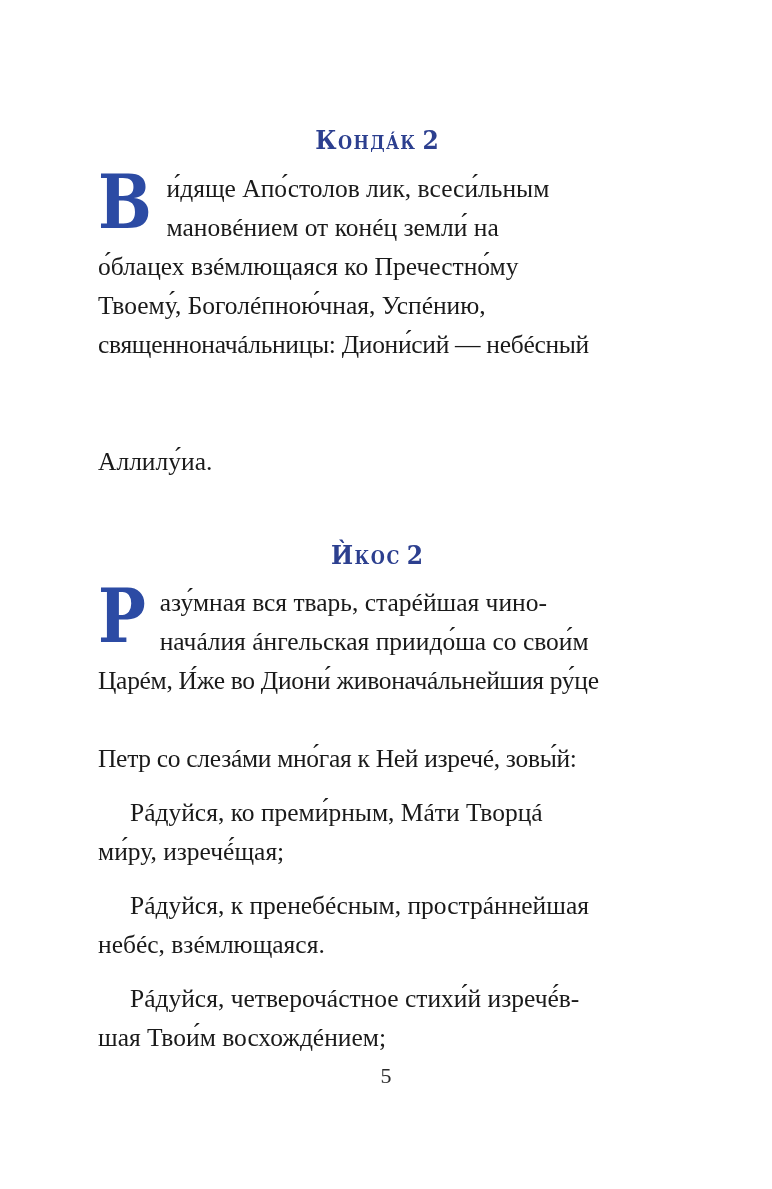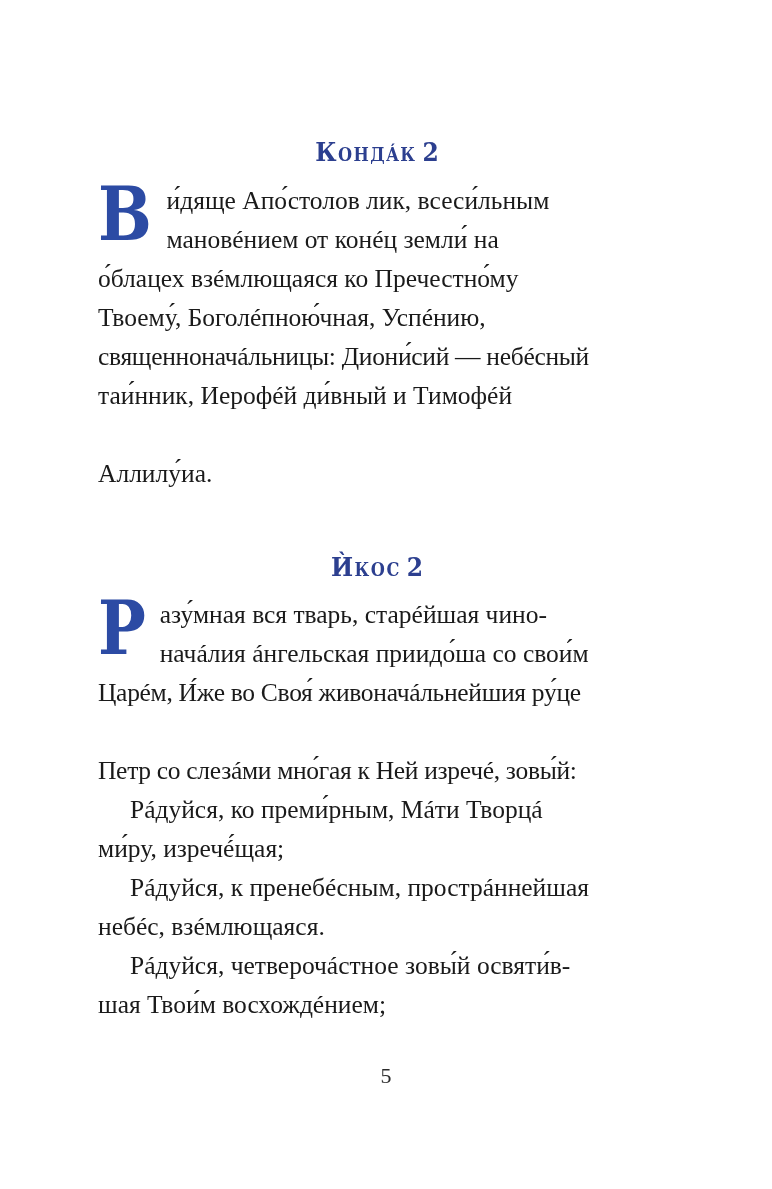--- a/index.html
+++ b/index.html
@@ -14,21 +14,21 @@
     background: #ffffff;
     margin: 0 auto;
     overflow: hidden;
     font-family: "Liberation Serif", "DejaVu Serif", serif;
     color: #1a1a1a;
   }
 
   .content {
     position: absolute;
     left: 98px;
-    top: 12px;
+    top: 0;
     width: 558px;
   }
 
   
   .heading {
     text-align: center;
     color: #2c3f8f;
     font-family: "DejaVu Serif", "Liberation Serif", serif;
     font-weight: 700;
     font-size: 26px;
@@ -74,21 +74,21 @@
   
   .tight {
     font-stretch: condensed;
     letter-spacing: -0.3px;
   }
 
   .indent {
     text-indent: 32px;
   }
 
-  .para + .para { margin-top: 0; }
+  .para + .para { margin-top: 15px; }
 
   
   .folio {
     position: absolute;
     left: 0;
     right: 0;
     top: 1063px;
     text-align: center;
     font-size: 22px;
     color: #2b2b2b;
@@ -104,48 +104,48 @@
     <div class="heading heading-kondak">
       <span>Кондáк</span><span class="num">2</span>
     </div>
 
     <div class="para first">
       <span class="dropcap">В</span><span>и́дяще  Апо́столов  лик,  всеси́льным</span><br>
       <span>мановéнием   от   конéц   земли́   на</span><br>
       <span>о́блацех  взéмлющаяся  ко  Пречестно́му</span><br>
       <span>Твоему́,   Боголéпною́чная,   Успéнию,</span><br>
       <span class="tight">священноначáльницы: Диони́сий — небéсный</span><br>
-      <span>таи́нник,  Иерофéй  ди́вный  и  Тимофéй</span><br>
+      <br>
       <br>
       <span>Аллилу́иа.</span>
     </div>
 
     <div class="heading heading-ikos">
       <span>Ѝкос</span><span class="num">2</span>
     </div>
 
     <div class="para first">
       <span class="dropcap">Р</span><span>азу́мная  вся  тварь,  старéйшая  чино-</span><br>
       <span>начáлия áнгельская приидо́ша со свои́м</span><br>
-      <span class="tight">Царéм, И́же во Своя́ живоначáльнейшия ру́це</span><br>
+      <span class="tight">Царéм, И́же во Диони́ живоначáльнейшия ру́це</span><br>
       <br>
       <span class="tight">Петр со слезáми мно́гая к Ней изречé, зовы́й:</span>
     </div>
 
     <div class="para">
       <span class="indent" style="display:inline-block;text-indent:32px;">Рáдуйся,  ко  преми́рным,  Мáти  Творцá</span><br>
       <span>ми́ру, изречé́щая;</span>
     </div>
 
     <div class="para">
       <span class="indent" style="display:inline-block;text-indent:32px;">Рáдуйся, к пренебéсным, прострáннейшая</span><br>
       <span>небéс, взéмлющаяся.</span>
     </div>
 
     <div class="para">
-      <span class="indent" style="display:inline-block;text-indent:32px;">Рáдуйся, четверочáстное зовы́й освяти́в-</span><br>
+      <span class="indent" style="display:inline-block;text-indent:32px;">Рáдуйся, четверочáстное стихи́й изречé́в-</span><br>
       <span>шая Твои́м восхождéнием;</span>
     </div>
 
   </div>
 
   <div class="folio">5</div>
 </div>
 
 </body></html>

